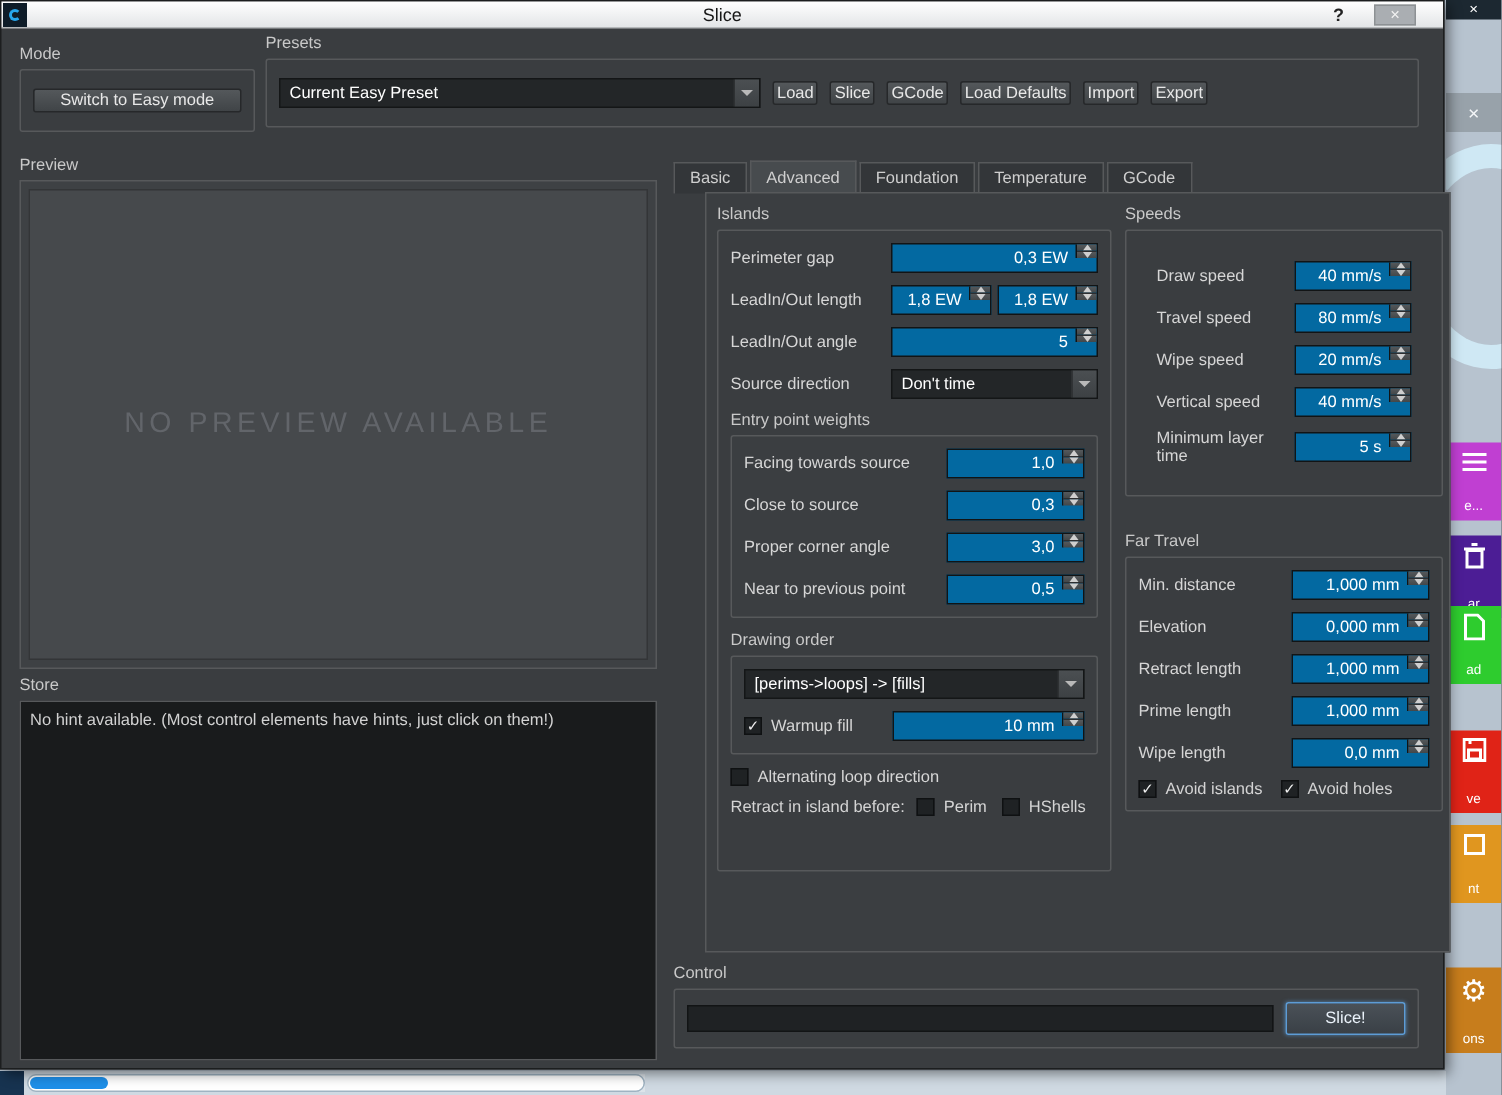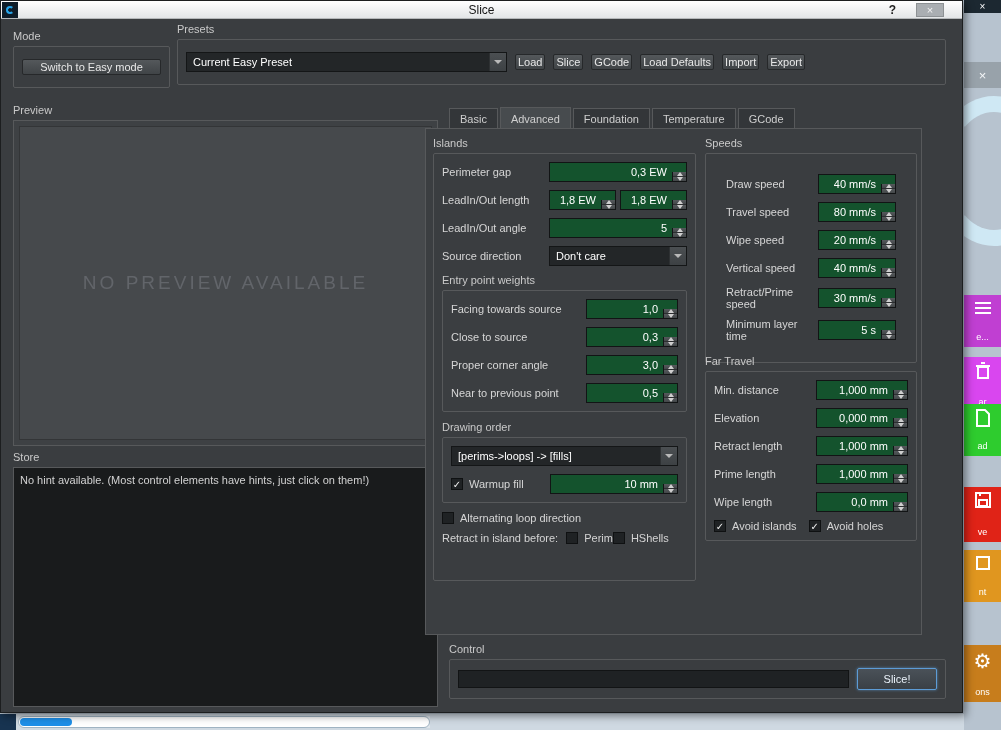--- a/index.html
+++ b/index.html
@@ -35,21 +35,21 @@
   .glabel{color:#c9c9c9;margin-bottom:3px;height:13px}
   .gbox{border:1px solid #57595b;border-radius:2px;background:#3a3d40}
 
   .btn{background:linear-gradient(#54585b,#404447);border:1px solid #26282a;border-radius:2px;color:#e8e8e8;padding:0 2px;height:16px;display:inline-flex;align-items:center;justify-content:center;font-size:11px;white-space:nowrap}
 
   .combo{display:flex;align-items:center;background:#232628;border:1px solid #141617;height:20px}
   .combo .cval{flex:1;padding:0 6px;color:#fff;white-space:nowrap;overflow:hidden}
   .combo .cbtn{width:17px;align-self:stretch;display:flex;align-items:center;justify-content:center;border-left:1px solid #2e3133;background:linear-gradient(#4b4f52,#3d4144)}
   .carrow{width:0;height:0;border-left:4px solid transparent;border-right:4px solid transparent;border-top:4px solid #b9b9b9}
 
-  .spinfield{display:flex;align-items:flex-end;background:#14532d;border:1px solid #121415;height:20px;flex:none}
+  .spinfield{display:flex;align-items:flex-start;background:#0369a1;border:1px solid #121415;height:20px;flex:none}
   .spinfield .val{flex:1;color:#fff;text-align:right;padding:0 5px;line-height:18px;white-space:nowrap;overflow:hidden}
   .spin{width:14px;display:flex;flex-direction:column;border-left:1px solid #121415}
   .spin span{flex:1;background:linear-gradient(#55595c,#434749);display:flex;align-items:center;justify-content:center}
   .spin span + span{border-top:1px solid #2c2e30}
   .tu{width:0;height:0;border-left:3px solid transparent;border-right:3px solid transparent;border-bottom:4px solid #cfcfcf}
   .td{width:0;height:0;border-left:3px solid transparent;border-right:3px solid transparent;border-top:4px solid #cfcfcf}
 
   .row{display:flex;align-items:center;margin-bottom:8px}
   .row:last-child{margin-bottom:0}
   .rlabel{flex:1;color:#d6d6d6;padding-right:4px}
@@ -68,21 +68,21 @@
   .g-preview{left:12px;top:103px;width:425px}
   .pv-outer{height:326px;border:1px solid #57595b;background:#3e4144;padding:5px}
   .pv-screen{width:100%;height:100%;background:#46494c;border:1px solid #333537;display:flex;align-items:center;justify-content:center;color:#62656a;font-size:19px;letter-spacing:3px}
   .g-hints{left:12px;top:450px;width:425px}
   .hints-box{height:240px;background:#191b1c;border:1px solid #57595b;padding:6px;color:#d2d2d2}
 
   
   .tabs{position:absolute;left:448px;top:106px;display:flex;align-items:flex-end}
   .tab{padding:4px 10px;border:1px solid #57595b;background:#333639;color:#cfcfcf;margin-right:2px;border-bottom:none}
   .tab.active{background:#474b4e;padding-top:5px}
-  .tabpanel{position:absolute;left:424px;top:127px;width:497px;height:507px;border:1px solid #57595b;background:#3b3e41}
+  .tabpanel{position:absolute;left:469px;top:127px;width:497px;height:507px;border:1px solid #57595b;background:#3b3e41}
 
   .g-islands{left:7px;top:8px;width:263px}
   .g-islands > .gbox{padding:8px;min-height:428px}
   .sub{margin-top:2px;margin-bottom:9px}
   .sub .gbox{padding:8px;background:#3b3e41}
   .sublabel{color:#c9c9c9;margin:2px 0 4px 0}
   .g-speeds{left:279px;top:8px;width:212px}
   .g-speeds .gbox{padding:20px}
   .g-fartravel{left:279px;top:226px;width:212px}
   .g-fartravel .gbox{padding:8px}
@@ -111,21 +111,21 @@
   <div class="sbtn s1" style="background:#c03fd2">
     <svg width="18" height="16" viewBox="0 0 18 16">
         <g stroke="#fff" stroke-width="2">
           <line x1="1" y1="3" x2="17" y2="3"></line>
           <line x1="1" y1="8" x2="17" y2="8"></line>
           <line x1="1" y1="13" x2="17" y2="13"></line>
         </g>
       </svg>
     <span>e...</span>
   </div>
-  <div class="sbtn s2" style="background:#d946ef">
+  <div class="sbtn s2" style="background:#4c1d95">
     <svg width="16" height="18" viewBox="0 0 16 18">
         <g stroke="#fff" stroke-width="2" fill="none">
           <rect x="3" y="5" width="10" height="11"></rect>
           <line x1="1" y1="4" x2="15" y2="4"></line>
           <line x1="6" y1="1" x2="10" y2="1"></line>
         </g>
       </svg>
     <span>ar</span>
   </div>
   <div class="sbtn s3" style="background:#2ecc2e">
@@ -279,21 +279,21 @@
                 </span>
                 <span>
                   <i class="td"></i>
                 </span>
               </span>
           </div>
         </div>
         <div class="row">
           <span class="rlabel">Source direction</span>
           <div class="combo w138">
-            <span class="cval">Don't care</span>
+            <span class="cval">Don't time</span>
             <span class="cbtn">
                 <i class="carrow"></i>
               </span>
           </div>
         </div>
 
         <div class="sub">
           <div class="sublabel">Entry point weights</div>
           <div class="gbox">
             <div class="row">
@@ -384,21 +384,21 @@
           </div>
         </div>
 
         <div class="row" style="margin-top:6px">
           <span class="cb"></span>
           <span class="rlabel">Alternating loop direction</span>
         </div>
         <div class="row">
           <span style="margin-right:8px">Retract in island before:</span>
           <span class="cb"></span>
-          <span style="">Perim</span>
+          <span style="margin-right:10px">Perim</span>
           <span class="cb"></span>
           <span>HShells</span>
         </div>
       </div>
     </div>
 
     <div class="grp g-speeds">
       <div class="glabel">Speeds</div>
       <div class="gbox">
         <div class="row">
@@ -440,34 +440,20 @@
                 <span>
                   <i class="td"></i>
                 </span>
               </span>
           </div>
         </div>
         <div class="row">
           <span class="rlabel">Vertical speed</span>
           <div class="spinfield w78">
             <span class="val">40 mm/s</span>
-            <span class="spin">
-                <span>
-                  <i class="tu"></i>
-                </span>
-                <span>
-                  <i class="td"></i>
-                </span>
-              </span>
-          </div>
-        </div>
-        <div class="row">
-          <span class="rlabel">Retract/Prime speed</span>
-          <div class="spinfield w78">
-            <span class="val">30 mm/s</span>
             <span class="spin">
                 <span>
                   <i class="tu"></i>
                 </span>
                 <span>
                   <i class="td"></i>
                 </span>
               </span>
           </div>
         </div>

